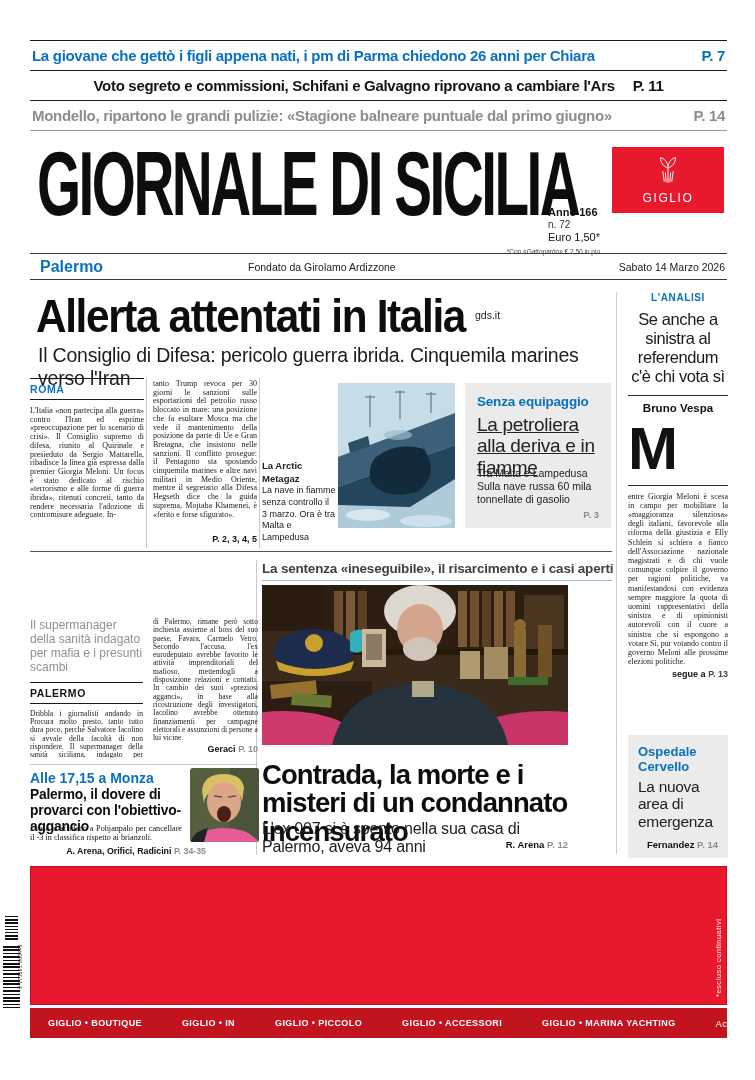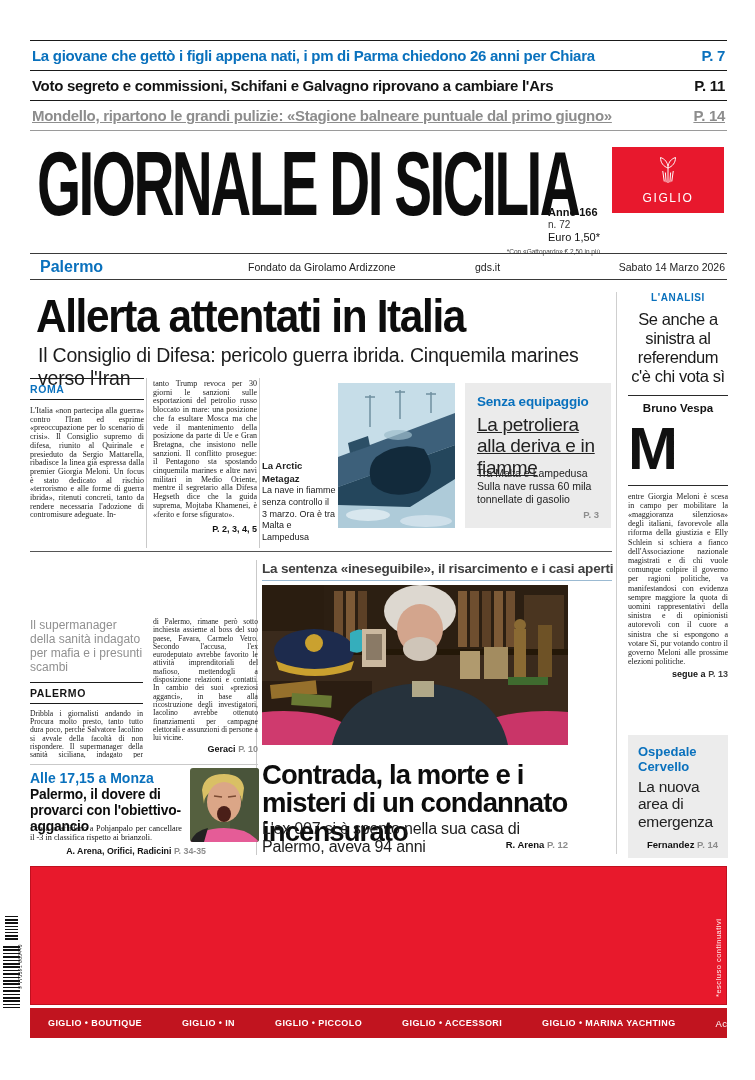--- a/index.html
+++ b/index.html
@@ -5,23 +5,23 @@
   * { margin:0; padding:0; box-sizing:border-box; }
   html,body { background:#fff; }
   .page { position:relative; width:755px; height:1080px; background:#fff; overflow:hidden;
           font-family:"Liberation Sans", sans-serif; color:#111;padding-left:42px; }
 
   
   .topstrip { position:absolute; left:30px; right:28px; top:40px; }
   .ts-row { display:flex; justify-content:space-between; align-items:baseline;
             border-top:1.5px solid #1a1a1a; padding:6px 2px 6px 2px;
             font-weight:bold; font-size:15px; letter-spacing:-0.3px; }
-  .ts-row:last-child { border-bottom:1.5px solid #9a9a9a;text-decoration:underline; }
+  .ts-row:last-child { border-bottom:1.5px solid #9a9a9a; }
   .ts-blue  { color:#0a71bd; }
-  .ts-black { color:#141414; }
+  .ts-black { color:#141414;justify-content:center; }
   .ts-gray  { color:#8d8d8d; }
   .ts-page  { font-weight:bold; margin-left:18px; white-space:nowrap; }
 
   
   .masthead { position:absolute; left:37px; top:139px; font-size:90px; line-height:1;
               font-weight:bold; letter-spacing:-4px; transform:scaleX(0.63);
               transform-origin:left top; white-space:nowrap; color:#0d0d0d; }
   .logo-box { position:absolute; left:612px; top:147px; width:112px; height:66px;
               background:#e8182d; display:flex; flex-direction:column; align-items:center;
               justify-content:center; gap:1px; }
@@ -31,40 +31,40 @@
   .edition .ed-num  { font-size:10px; color:#333; }
   .edition .ed-price{ font-size:11px; }
   .ed-note { position:absolute; right:155px; top:248px; font-size:6.5px; color:#444; white-space:nowrap; }
 
   
   .dateline { position:absolute; left:30px; right:28px; top:253px; height:27px;
               border-top:1px solid #3a3a3a; border-bottom:1px solid #3a3a3a; }
   .dateline span { position:absolute; top:50%; transform:translateY(-50%); font-size:10.5px; color:#222; }
   .dl-city { left:10px; font-size:16px !important; font-weight:bold; color:#0a71bd !important; }
   .dl-founded { left:218px; }
-  .dl-site { left:445px; }
+  .dl-site { left:445px;margin-top:48px; }
   .dl-date { right:2px; }
 
   
   .lead-headline { position:absolute; left:36px; top:288px; font-size:47px; font-weight:800;
                    letter-spacing:-1.5px; transform:scaleX(0.90); transform-origin:left top;
                    white-space:nowrap; color:#0d0d0d; }
   .lead-subhead { position:absolute; left:38px; top:344px; width:578px; font-size:19.5px;
                   font-weight:400; color:#1c1c1c; letter-spacing:-0.2px; }
 
   .serifbody { font-family:"Liberation Serif", serif; font-size:8px; line-height:8.7px;
                text-align:justify; color:#1a1a1a; }
   .kickbar { border-top:1.2px solid #1a1a1a; border-bottom:1.2px solid #1a1a1a;
              padding:4px 0; font-size:10.5px; font-weight:bold; letter-spacing:0.6px; }
   .kick-blue { color:#0a71bd; }
 
   .lead-col1 { position:absolute; left:30px; top:378px; width:114px; height:170px; overflow:hidden; }
   .lead-col1 .serifbody { margin-top:7px; }
   .lead-col2 { position:absolute; left:153px; top:380px; width:104px; height:168px; overflow:hidden; }
-  .lead-pages { text-align:right; font-size:9px; font-weight:bold; margin-top:5px;
+  .lead-pages { text-align:right; font-size:9px; font-weight:bold; margin-top:15px;
                 font-family:"Liberation Sans",sans-serif; }
 
   .vrule { position:absolute; width:1px; background:#c9c9c9; }
   .hrule { position:absolute; height:1px; background:#555; }
 
   .lead-caption { position:absolute; left:262px; top:460px; width:74px; font-size:9px;
                   line-height:1.3; color:#222; }
   .lead-caption b { font-size:9.5px; }
   .ship-photo { position:absolute; left:338px; top:383px; width:117px; height:145px; }
 

